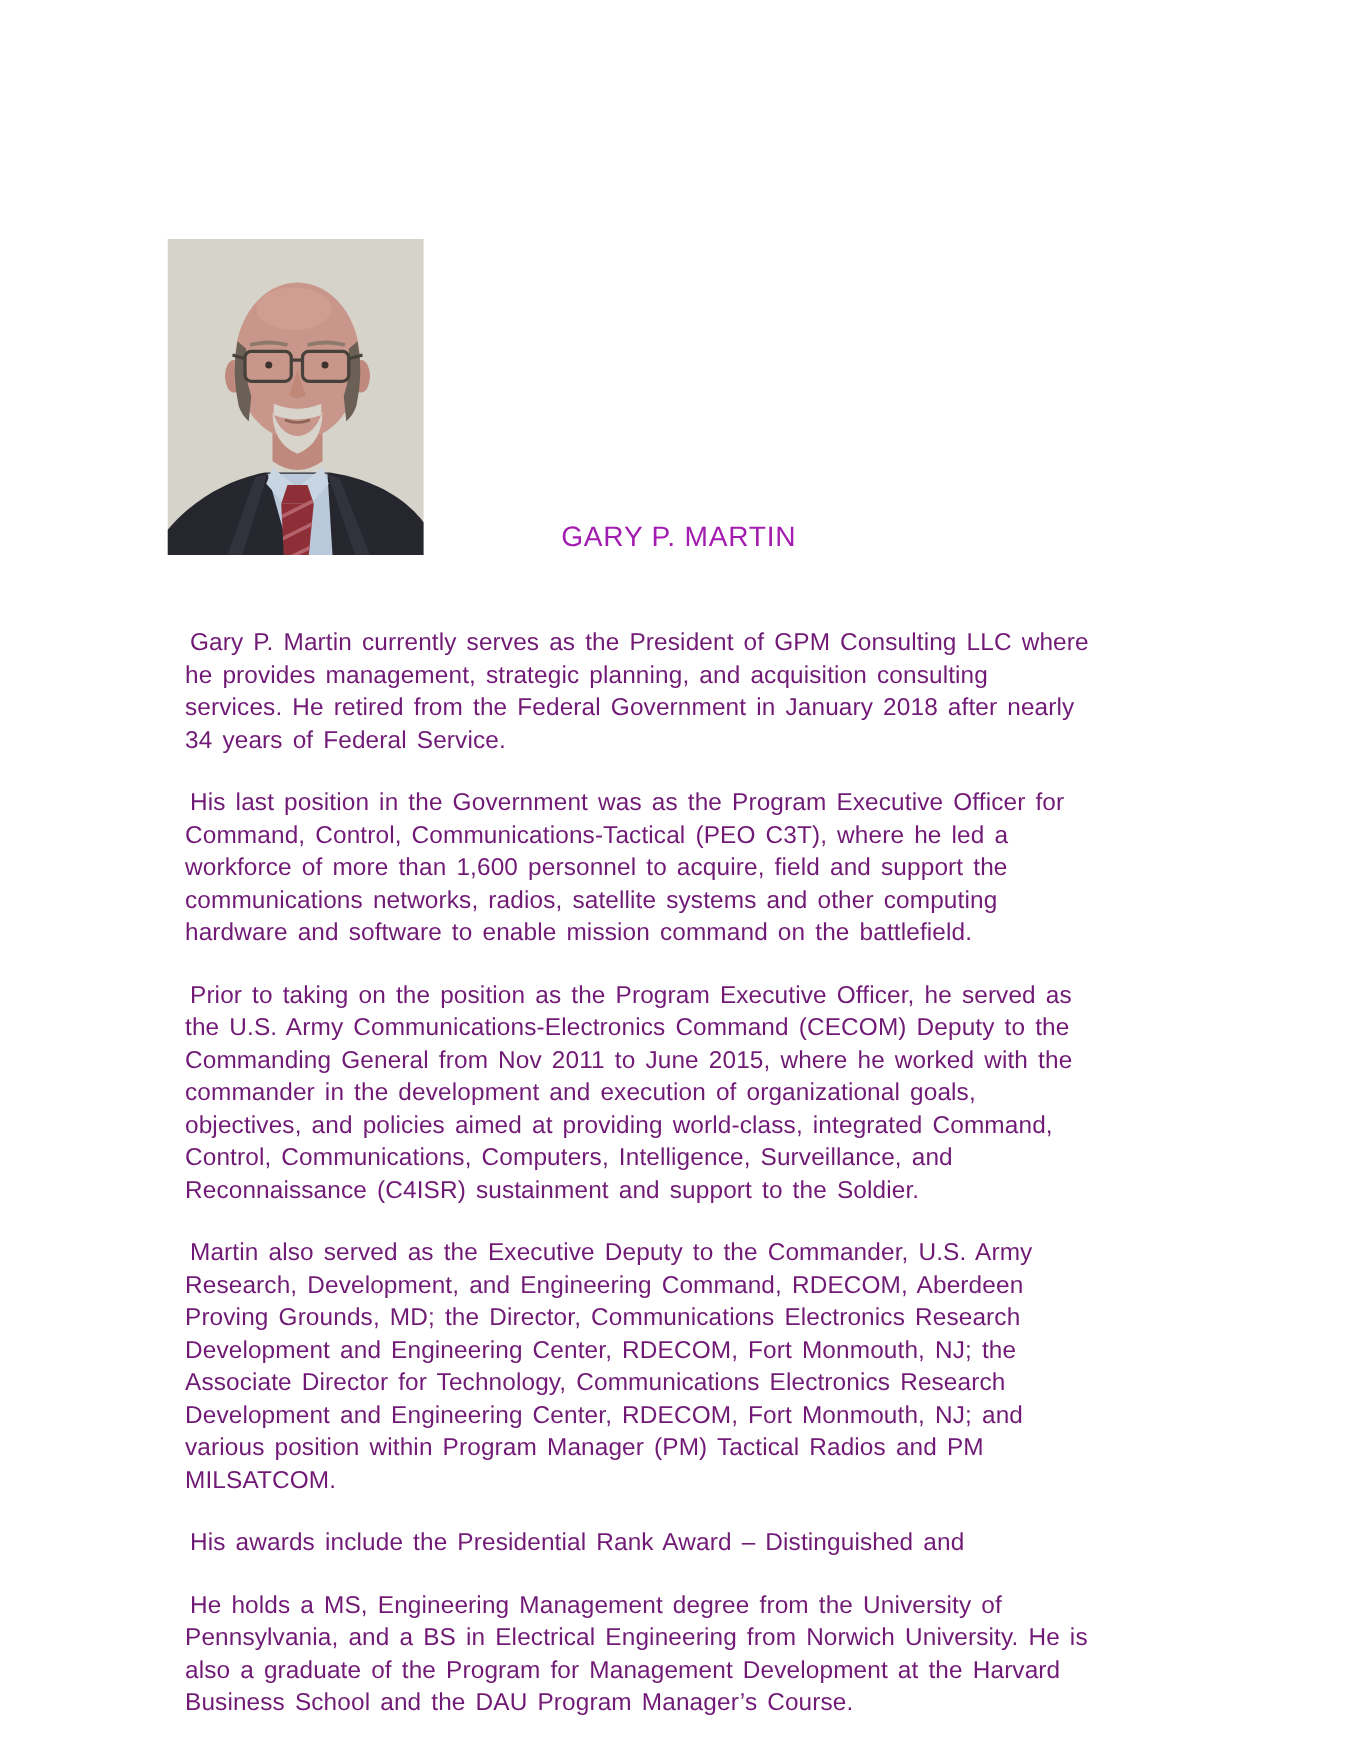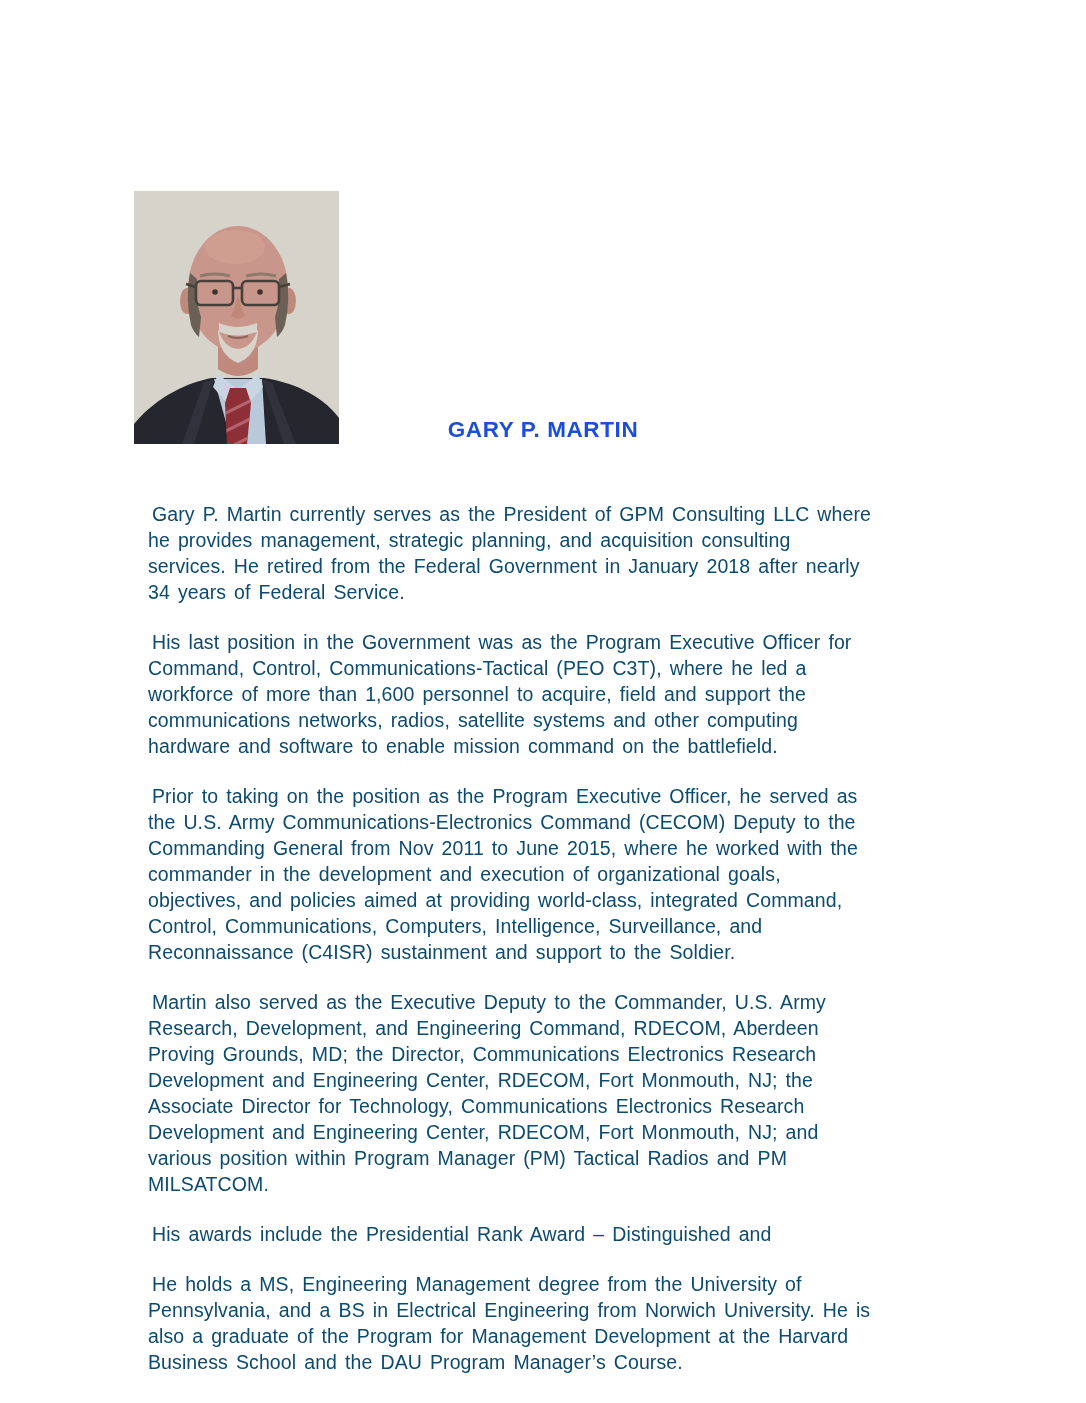--- a/index.html
+++ b/index.html
@@ -21,30 +21,30 @@
     height: 253px;
   }
   .photo svg { display: block; width: 100%; height: 100%; }
   .title {
     position: absolute;
     top: 417px;
     left: 0;
     right: 0;
     text-align: center;
     font-size: 22.5px;
-    font-weight: bold;
+    font-weight: normal;
     letter-spacing: 0.6px;
-    color: #1d4ed8;
+    color: #a21caf;
   }
   .bio {
     position: absolute;
     top: 501px;
     left: 148px;
     width: 820px;
-    color: #0c4a6e;
+    color: #701a75;
   }
   .bio p {
     font-size: 19.5px;
     line-height: 26px;
     white-space: pre;
     word-spacing: 2.5px;
     letter-spacing: 0.1px;
     text-indent: 4px;
     margin: 0 0 24px 0;
   }

